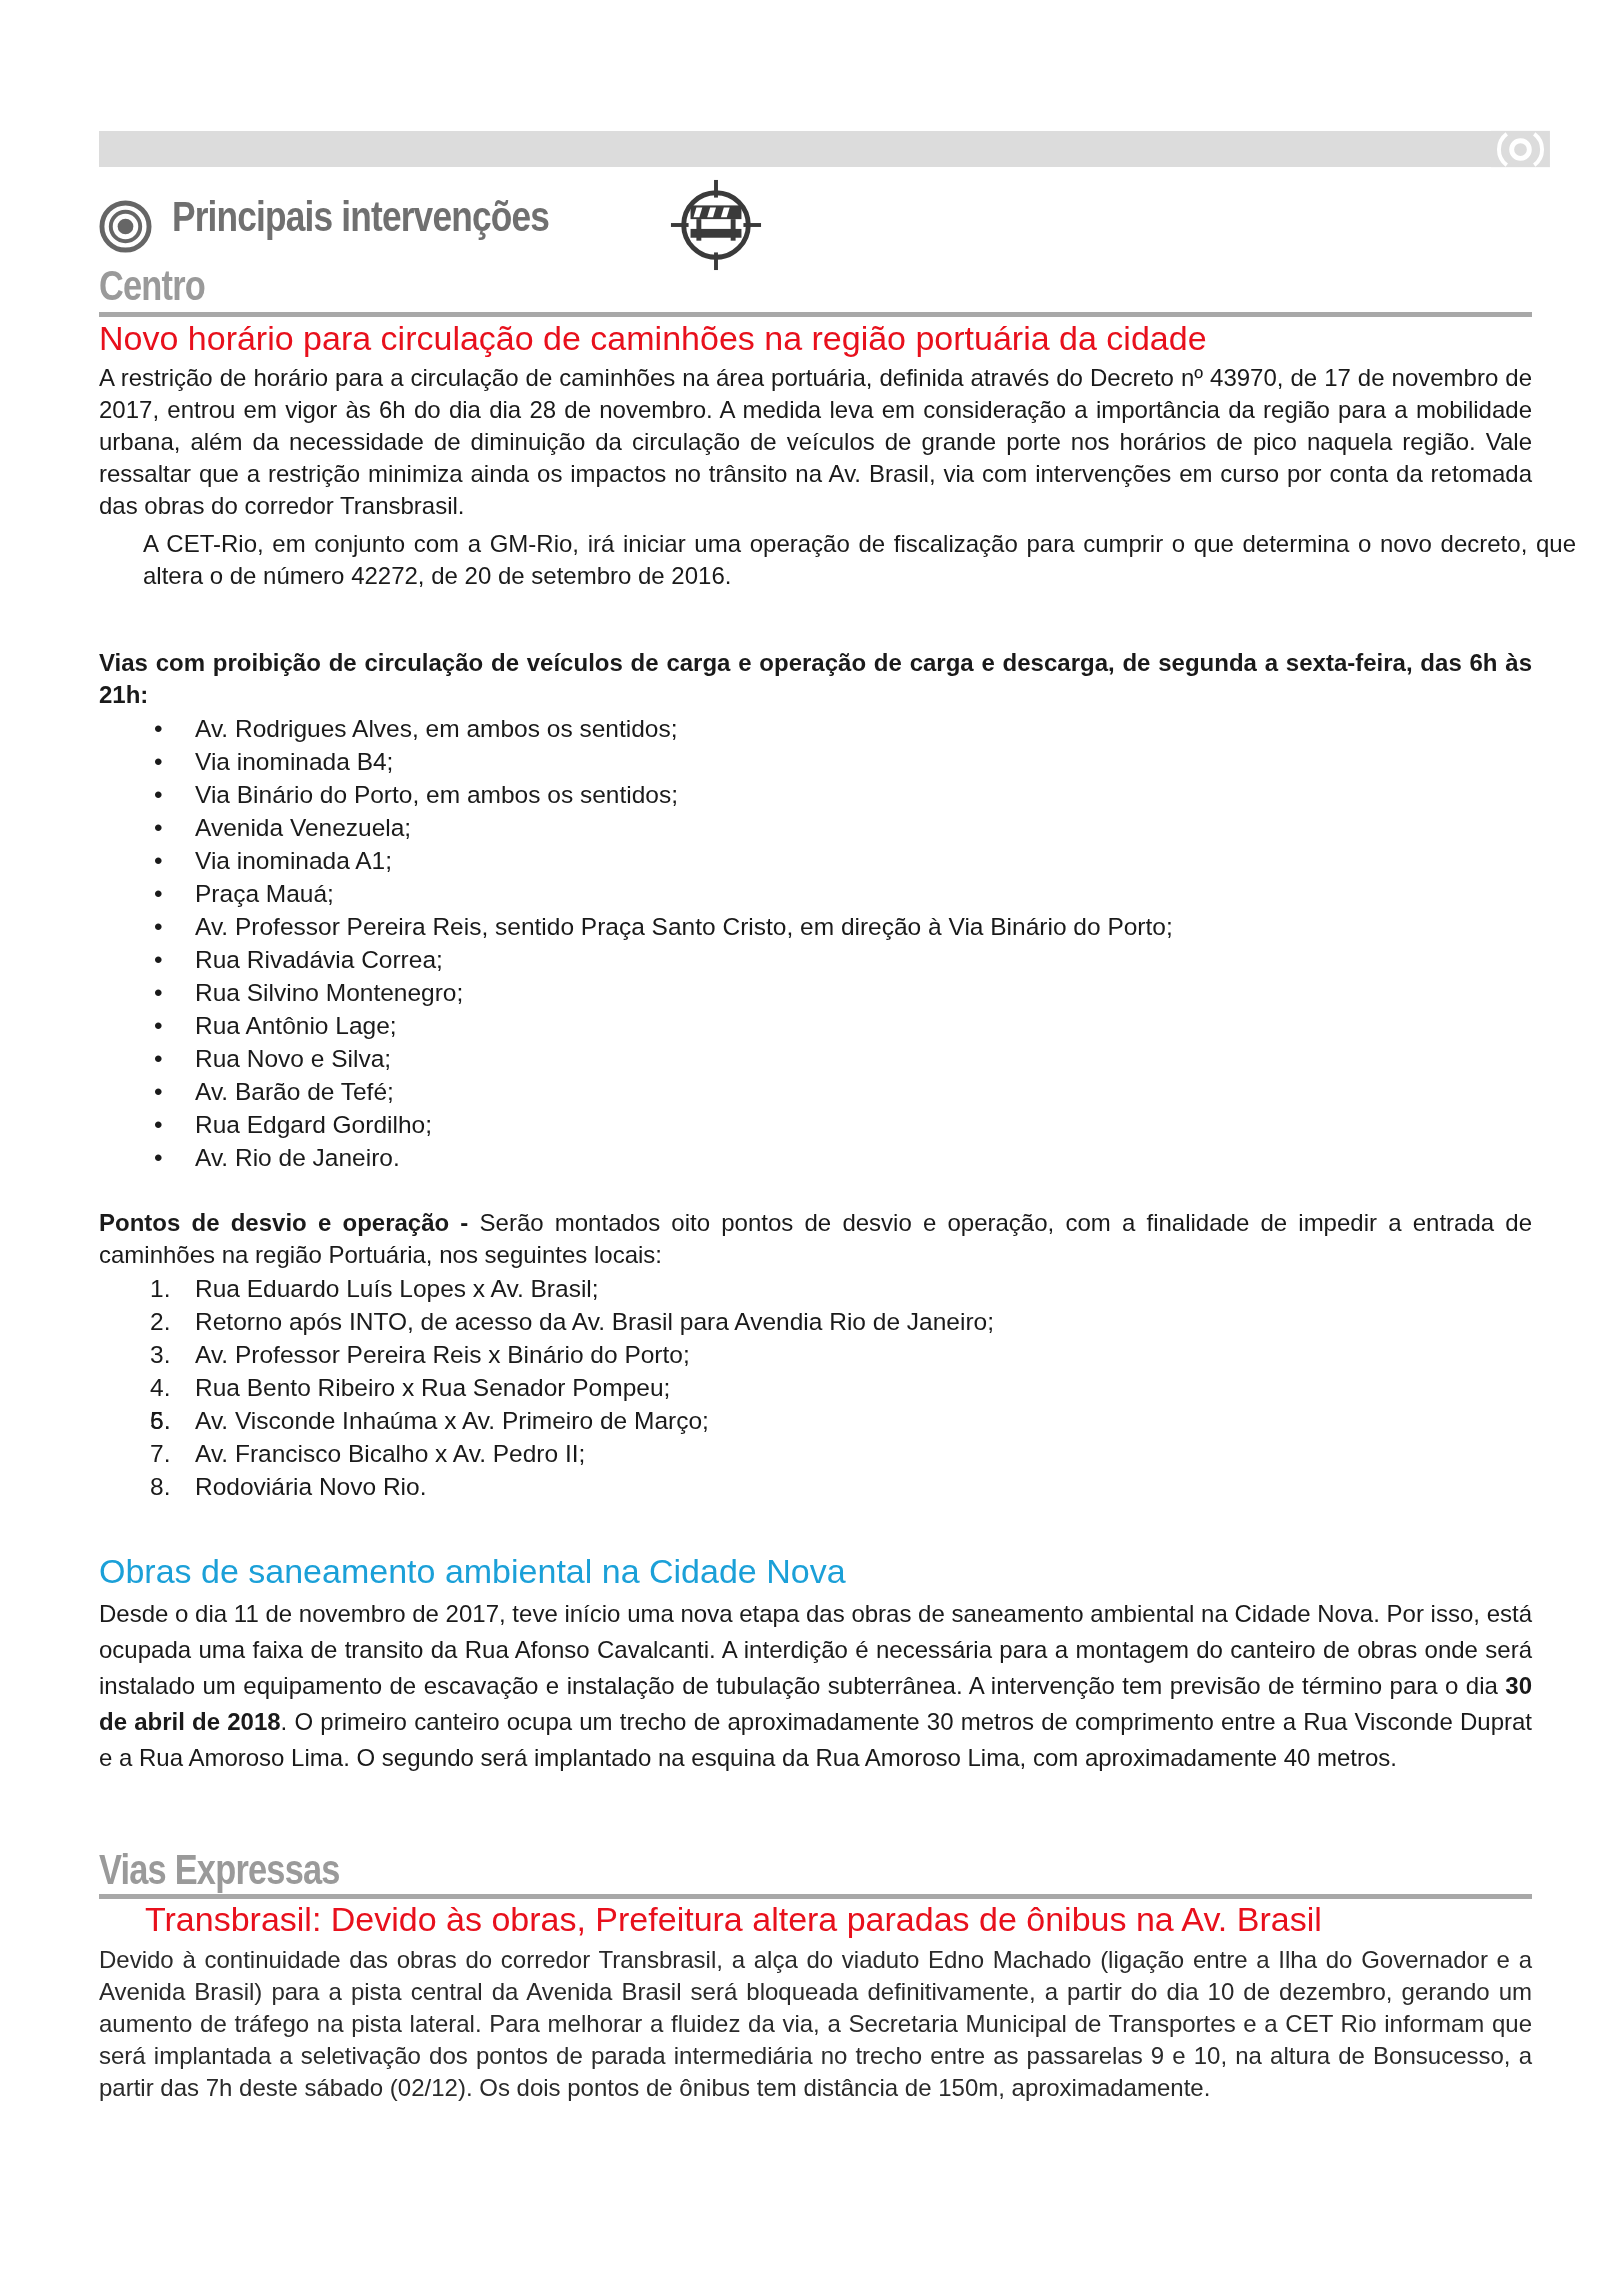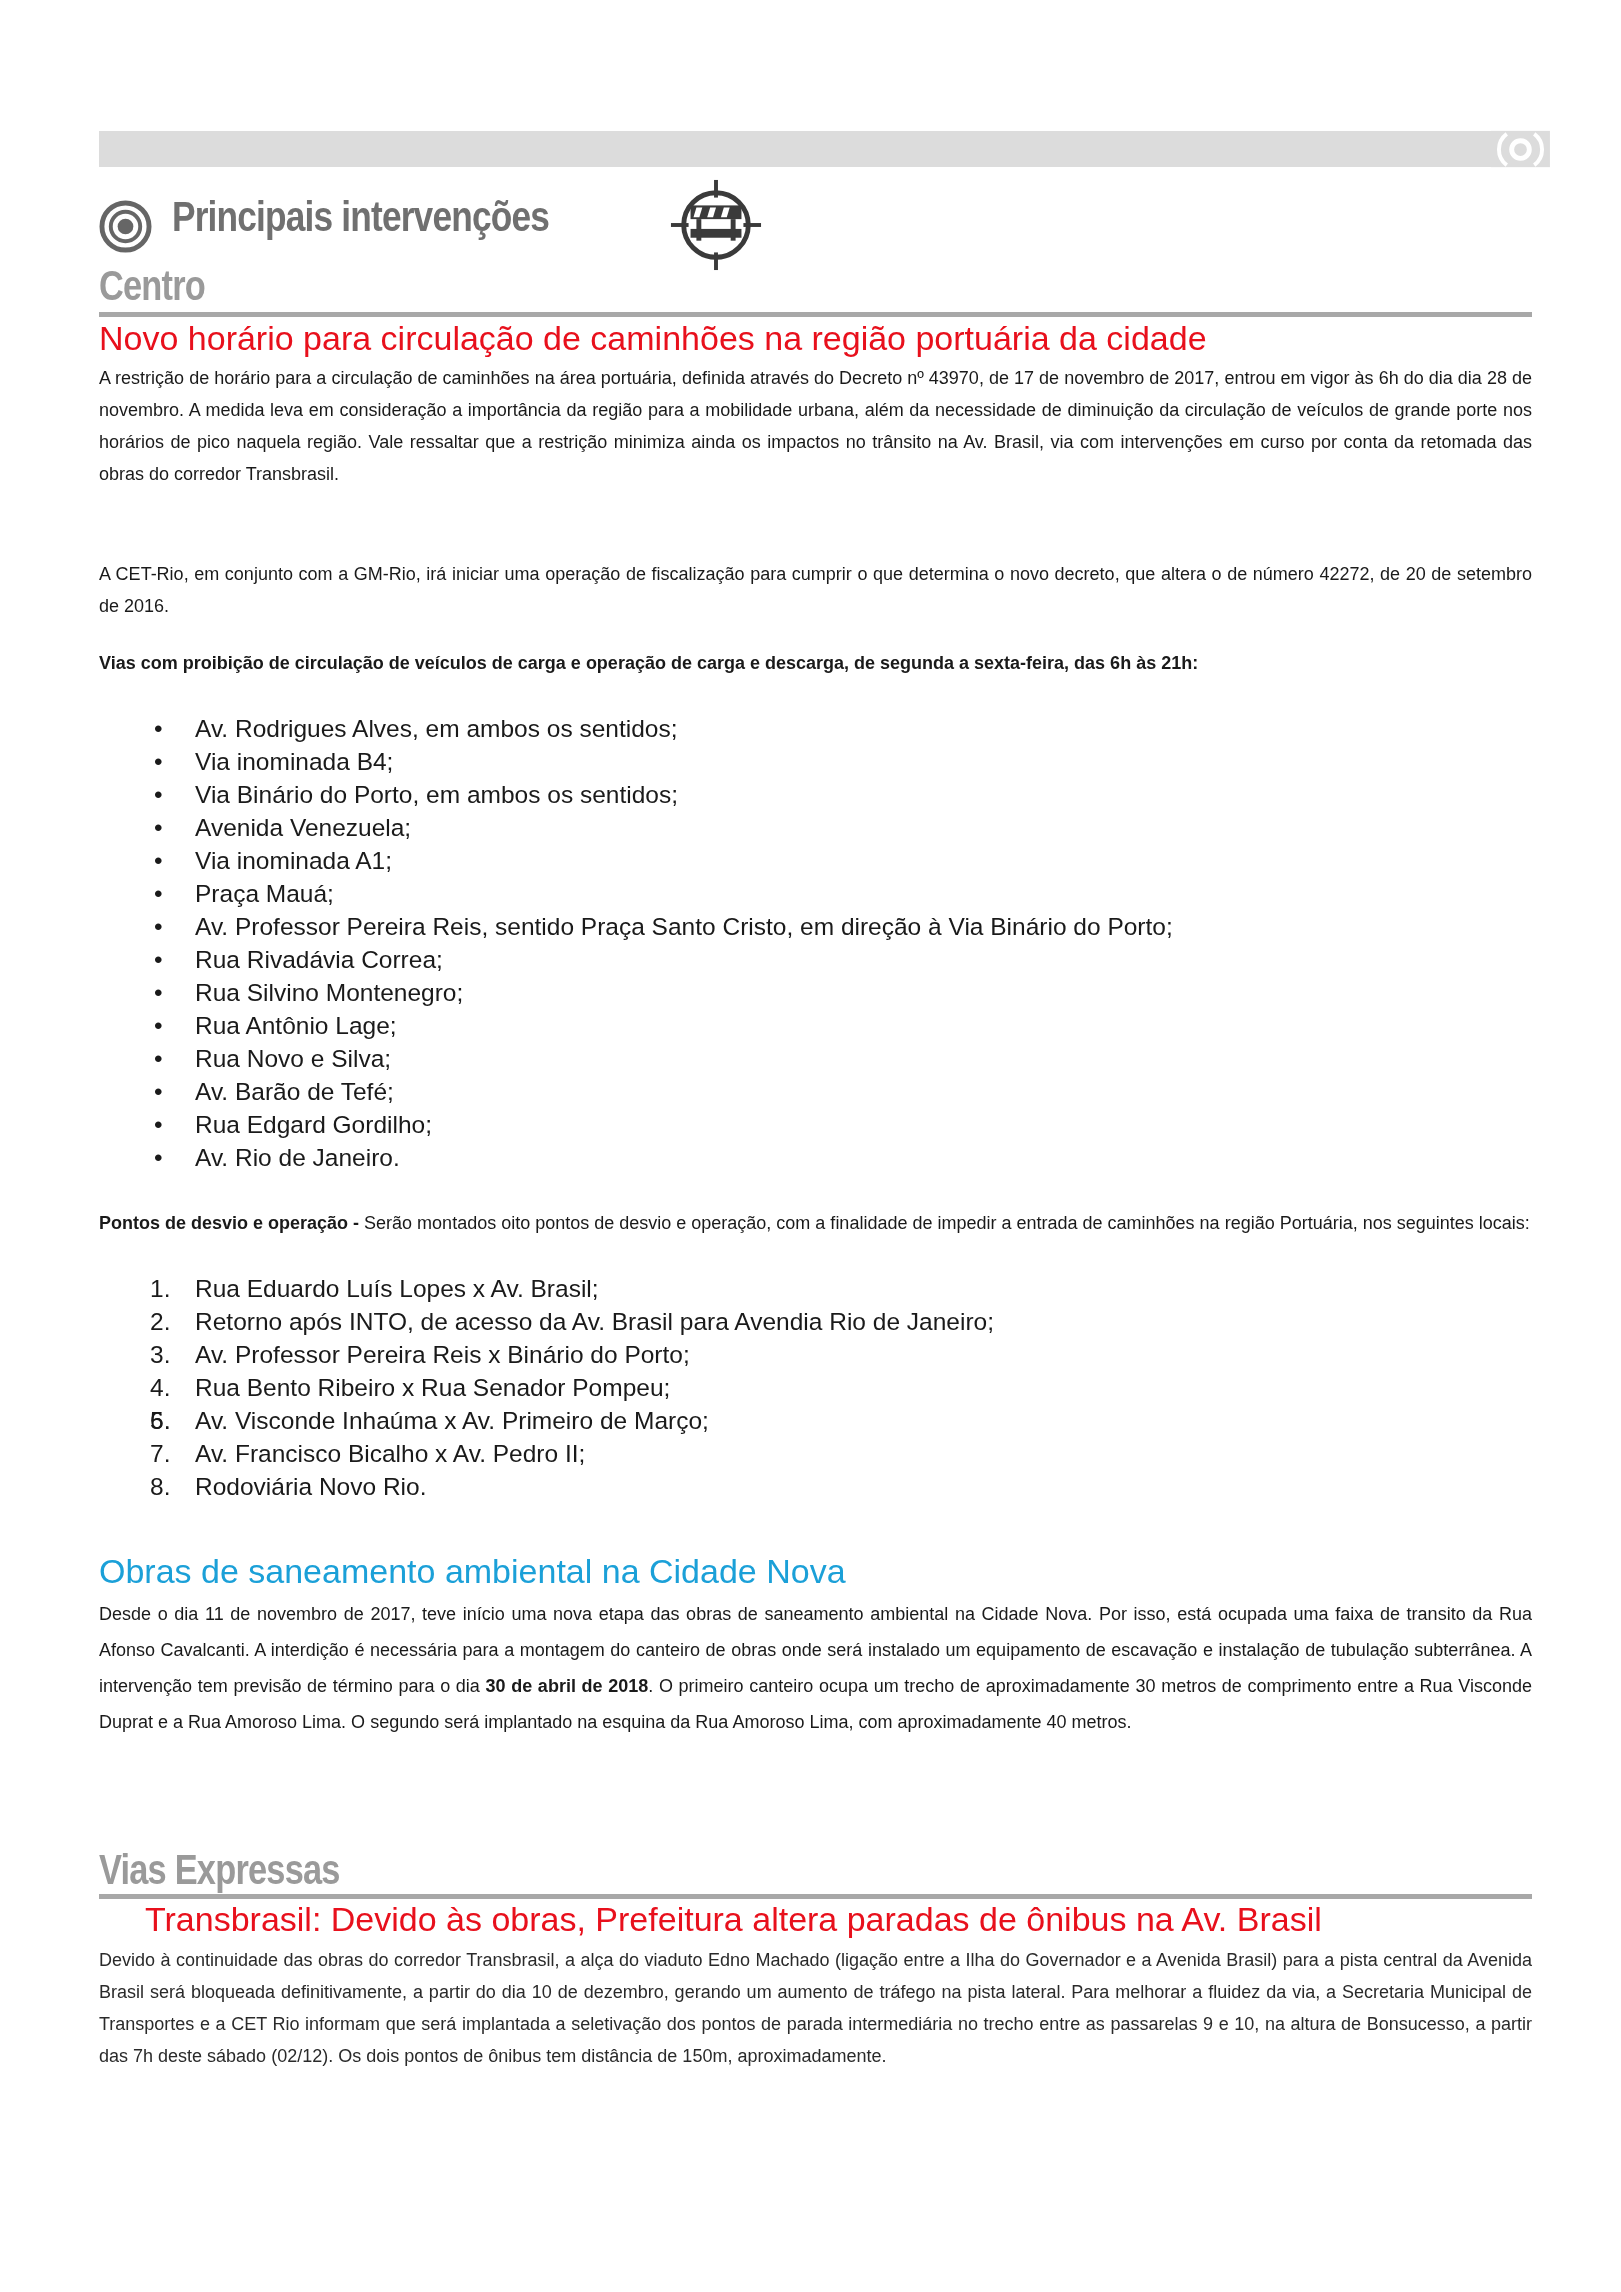--- a/index.html
+++ b/index.html
@@ -20,21 +20,21 @@
   .barrier-icon { position: absolute; left: 570px; top: 0; width: 94px; height: 94px; }
 
   .section-heading { position: absolute; left: 0; font-weight: bold; font-size: 43px; color: #9a9a9a;
                      transform: scaleX(0.80); transform-origin: left center; white-space: nowrap; letter-spacing: -1px; }
   .section-rule { position: absolute; left: 0; width: 1433px; height: 4.9px; background: #a8a8a8; }
 
   .article-title { position: absolute; left: 0; font-size: 34px; white-space: nowrap; }
   .red { color: #e8101c; }
   .blue { color: #1ba0d8; }
 
-  .para { position: absolute; left: 0; width: 1433px; font-size: 18px; line-height: 32px; text-align: justify; color: #1a1a1a; }
+  .para { position: absolute; left: 0; width: 1433px; font-size: 24px; line-height: 32px; text-align: justify; color: #1a1a1a; }
   .para.loose { line-height: 36px; }
   .para b { font-weight: bold; }
 
   .list { position: absolute; left: 0; width: 1433px; margin: 0; padding: 0; list-style: none; font-size: 24.5px; line-height: 33px; color: #1a1a1a; }
   .list li { position: relative; padding-left: 96px; }
   .list .bullet { position: absolute; left: 55px; top: 0; }
   .list .num { position: absolute; left: 51px; top: 0; }
 </style>
 </head>
 <body>
@@ -70,21 +70,21 @@
       <rect x="28" y="42" width="5" height="22" fill="#3a3a3a"></rect>
       <rect x="63" y="42" width="5" height="22" fill="#3a3a3a"></rect>
     </svg>
   </div>
 
   <div class="section-heading" style="top:261px;">Centro</div>
   <div class="section-rule" style="top:312px;"></div>
 
   <div class="article-title red" style="top:319px;">Novo horário para circulação de caminhões na região portuária da cidade</div>
   <div class="para" style="top:362px;">A restrição de horário para a circulação de caminhões na área portuária, definida através do Decreto nº 43970, de 17 de novembro de 2017, entrou em vigor às 6h do dia dia 28 de novembro. A medida leva em consideração a importância da região para a mobilidade urbana, além da necessidade de diminuição da circulação de veículos de grande porte nos horários de pico naquela região. Vale ressaltar que a restrição minimiza ainda os impactos no trânsito na Av. Brasil, via com intervenções em curso por conta da retomada das obras do corredor Transbrasil.</div>
-  <div class="para" style="top:558px;">A CET-Rio, em conjunto com a GM-Rio, irá iniciar uma operação de fiscalização para cumprir o que determina o novo decreto, que altera o de número 42272, de 20 de setembro de 2016.</div>
+  <div class="para" style="top:528px;margin-left:44px;">A CET-Rio, em conjunto com a GM-Rio, irá iniciar uma operação de fiscalização para cumprir o que determina o novo decreto, que altera o de número 42272, de 20 de setembro de 2016.</div>
   <div class="para" style="top:647px; font-weight:bold;">Vias com proibição de circulação de veículos de carga e operação de carga e descarga, de segunda a sexta-feira, das 6h às 21h:</div>
 
   <ul class="list" style="top:712px;">
     <li><span class="bullet">•</span><span>Av. Rodrigues Alves, em ambos os sentidos;</span></li>
     <li><span class="bullet">•</span><span>Via inominada B4;</span></li>
     <li><span class="bullet">•</span><span>Via Binário do Porto, em ambos os sentidos;</span></li>
     <li><span class="bullet">•</span><span>Avenida Venezuela;</span></li>
     <li><span class="bullet">•</span><span>Via inominada A1;</span></li>
     <li><span class="bullet">•</span><span>Praça Mauá;</span></li>
     <li><span class="bullet">•</span><span>Av. Professor Pereira Reis, sentido Praça Santo Cristo, em direção à Via Binário do Porto;</span></li>

